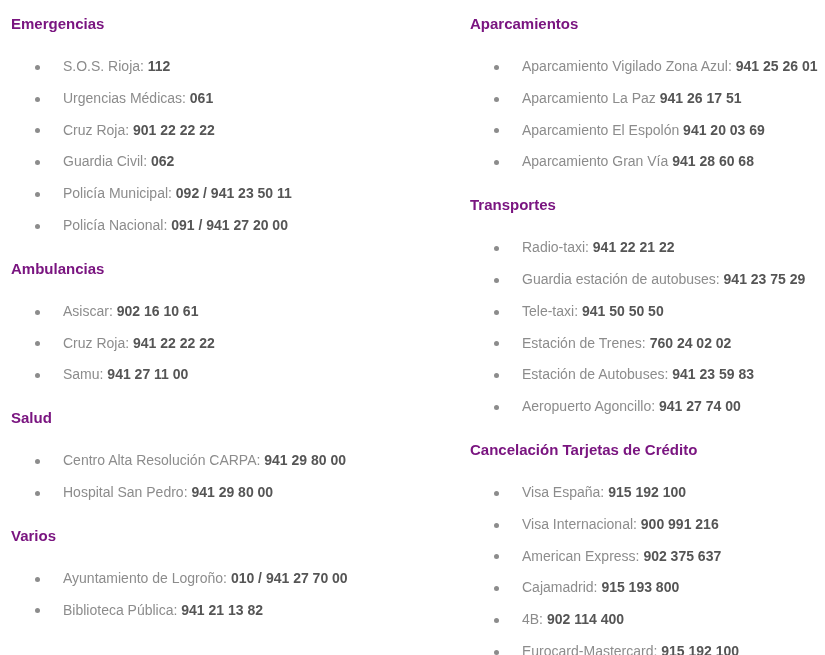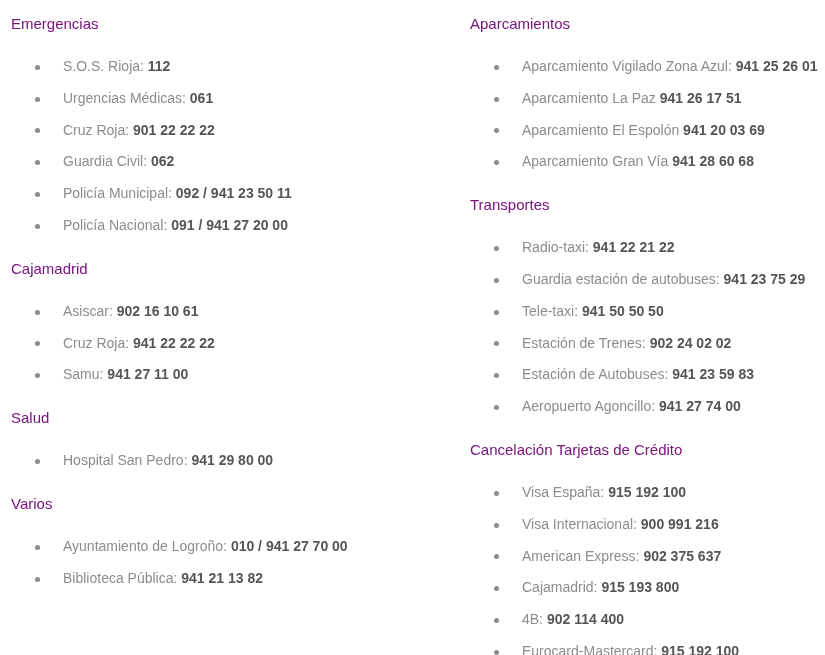--- a/index.html
+++ b/index.html
@@ -4,21 +4,21 @@
   <style>
     html, body { margin: 0; padding: 0; background: #ffffff; }
     body {
       width: 825px; height: 655px; overflow: hidden; position: relative;
       font-family: "Liberation Sans", "DejaVu Sans", sans-serif;
     }
     .col { position: absolute; top: 13px; }
     .col-left { left: 11px; width: 420px; }
     .col-right { left: 470px; width: 376px; }
     .section-title {
-      color: #7a1580; font-weight: normal; font-size: 15px;
+      color: #7a1580; font-weight: bold; font-size: 15px;
       height: 22px; line-height: 22px; margin: 0 0 2px 0; white-space: nowrap;
     }
     ul.items { list-style: none; margin: 16px; padding: 0; }
     ul.items li {
       position: relative; height: 31.8px; line-height: 31.8px;
       padding-left: 36px; font-size: 14px; color: #8c8c8c; white-space: nowrap;
     }
     ul.items li .bullet {
       position: absolute; left: 8px; top: 50%; width: 5px; height: 5px;
       margin-top: -2px; border-radius: 50%; background: #8c8c8c;
@@ -46,36 +46,39 @@
   </li>
         <li>
     <span class="bullet"></span><span class="lbl">Policía Municipal: </span><span class="num">092 / 941 23 50 11</span>
   </li>
         <li>
     <span class="bullet"></span><span class="lbl">Policía Nacional: </span><span class="num">091 / 941 27 20 00</span>
   </li>
       </ul>
   </div>
     <div class="section">
-    <div class="section-title">Cajamadrid</div>
+    <div class="section-title">Ambulancias</div>
     <ul class="items">
         <li>
     <span class="bullet"></span><span class="lbl">Asiscar: </span><span class="num">902 16 10 61</span>
   </li>
         <li>
     <span class="bullet"></span><span class="lbl">Cruz Roja: </span><span class="num">941 22 22 22</span>
   </li>
         <li>
     <span class="bullet"></span><span class="lbl">Samu: </span><span class="num">941 27 11 00</span>
   </li>
       </ul>
   </div>
     <div class="section">
     <div class="section-title">Salud</div>
     <ul class="items">
+        <li>
+    <span class="bullet"></span><span class="lbl">Centro Alta Resolución CARPA: </span><span class="num">941 29 80 00</span>
+  </li>
         <li>
     <span class="bullet"></span><span class="lbl">Hospital San Pedro: </span><span class="num">941 29 80 00</span>
   </li>
       </ul>
   </div>
     <div class="section">
     <div class="section-title">Varios</div>
     <ul class="items">
         <li>
     <span class="bullet"></span><span class="lbl">Ayuntamiento de Logroño: </span><span class="num">010 / 941 27 70 00</span>
@@ -110,21 +113,21 @@
         <li>
     <span class="bullet"></span><span class="lbl">Radio-taxi: </span><span class="num">941 22 21 22</span>
   </li>
         <li>
     <span class="bullet"></span><span class="lbl">Guardia estación de autobuses: </span><span class="num">941 23 75 29</span>
   </li>
         <li>
     <span class="bullet"></span><span class="lbl">Tele-taxi: </span><span class="num">941 50 50 50</span>
   </li>
         <li>
-    <span class="bullet"></span><span class="lbl">Estación de Trenes: </span><span class="num">902 24 02 02</span>
+    <span class="bullet"></span><span class="lbl">Estación de Trenes: </span><span class="num">760 24 02 02</span>
   </li>
         <li>
     <span class="bullet"></span><span class="lbl">Estación de Autobuses: </span><span class="num">941 23 59 83</span>
   </li>
         <li>
     <span class="bullet"></span><span class="lbl">Aeropuerto Agoncillo: </span><span class="num">941 27 74 00</span>
   </li>
       </ul>
   </div>
     <div class="section">

